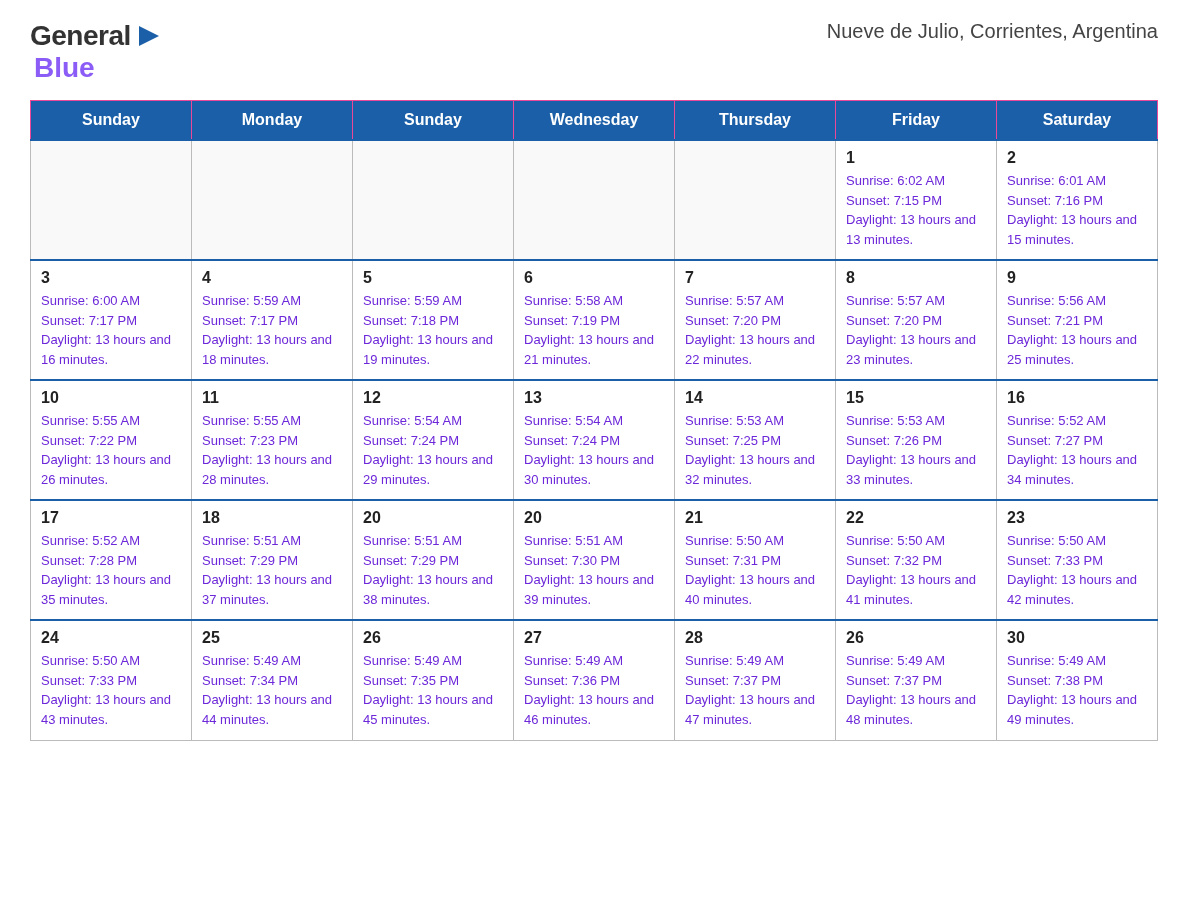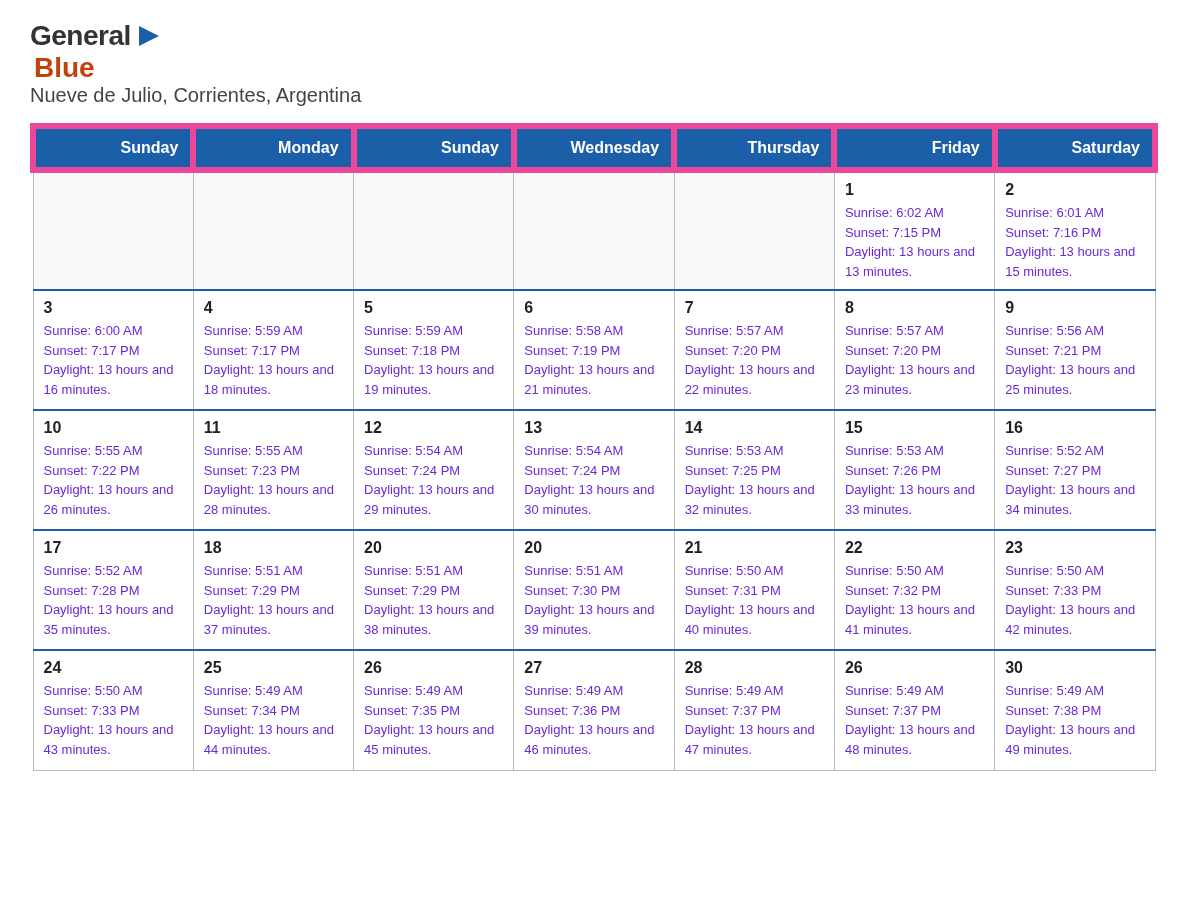--- a/index.html
+++ b/index.html
@@ -9,21 +9,20 @@
       width: 1188px;
       min-height: 918px;
       padding: 20px 30px;
     }
 
     .header-area {
       display: flex;
       justify-content: space-between;
       align-items: flex-start;
       margin-bottom: 16px;
-      flex-direction: column;
     }
 
     .logo {
       display: flex;
       flex-direction: column;
       align-items: flex-start;
     }
     .logo-top {
       display: flex;
       align-items: center;
@@ -35,21 +34,21 @@
       letter-spacing: -0.5px;
     }
     .logo-flag {
       width: 28px;
       height: 28px;
       margin-left: 4px;
     }
     .logo-blue {
       font-size: 28px;
       font-weight: bold;
-      color: #c2410c;
+      color: #8b5cf6;
       margin-left: 4px;
     }
 
     .title-area {
       text-align: right;
     }
     .month-year-title {
       font-size: 52px;
       font-weight: bold;
       color: #222;
@@ -66,22 +65,22 @@
       border-collapse: collapse;
       border: 1px solid #999;
     }
 
     .calendar-table th {
       background-color: #1a5fa8;
       color: #fff;
       font-size: 16px;
       font-weight: bold;
       padding: 10px 12px;
-      text-align: right;
-      border: 6px solid #ec4899;
+      text-align: center;
+      border: 1px solid #ec4899;
     }
 
     .calendar-table td {
       width: calc(100% / 7);
       vertical-align: top;
       padding: 8px 10px;
       border: 1px solid #bbb;
       font-size: 13px;
       color: #222;
       min-height: 100px;

